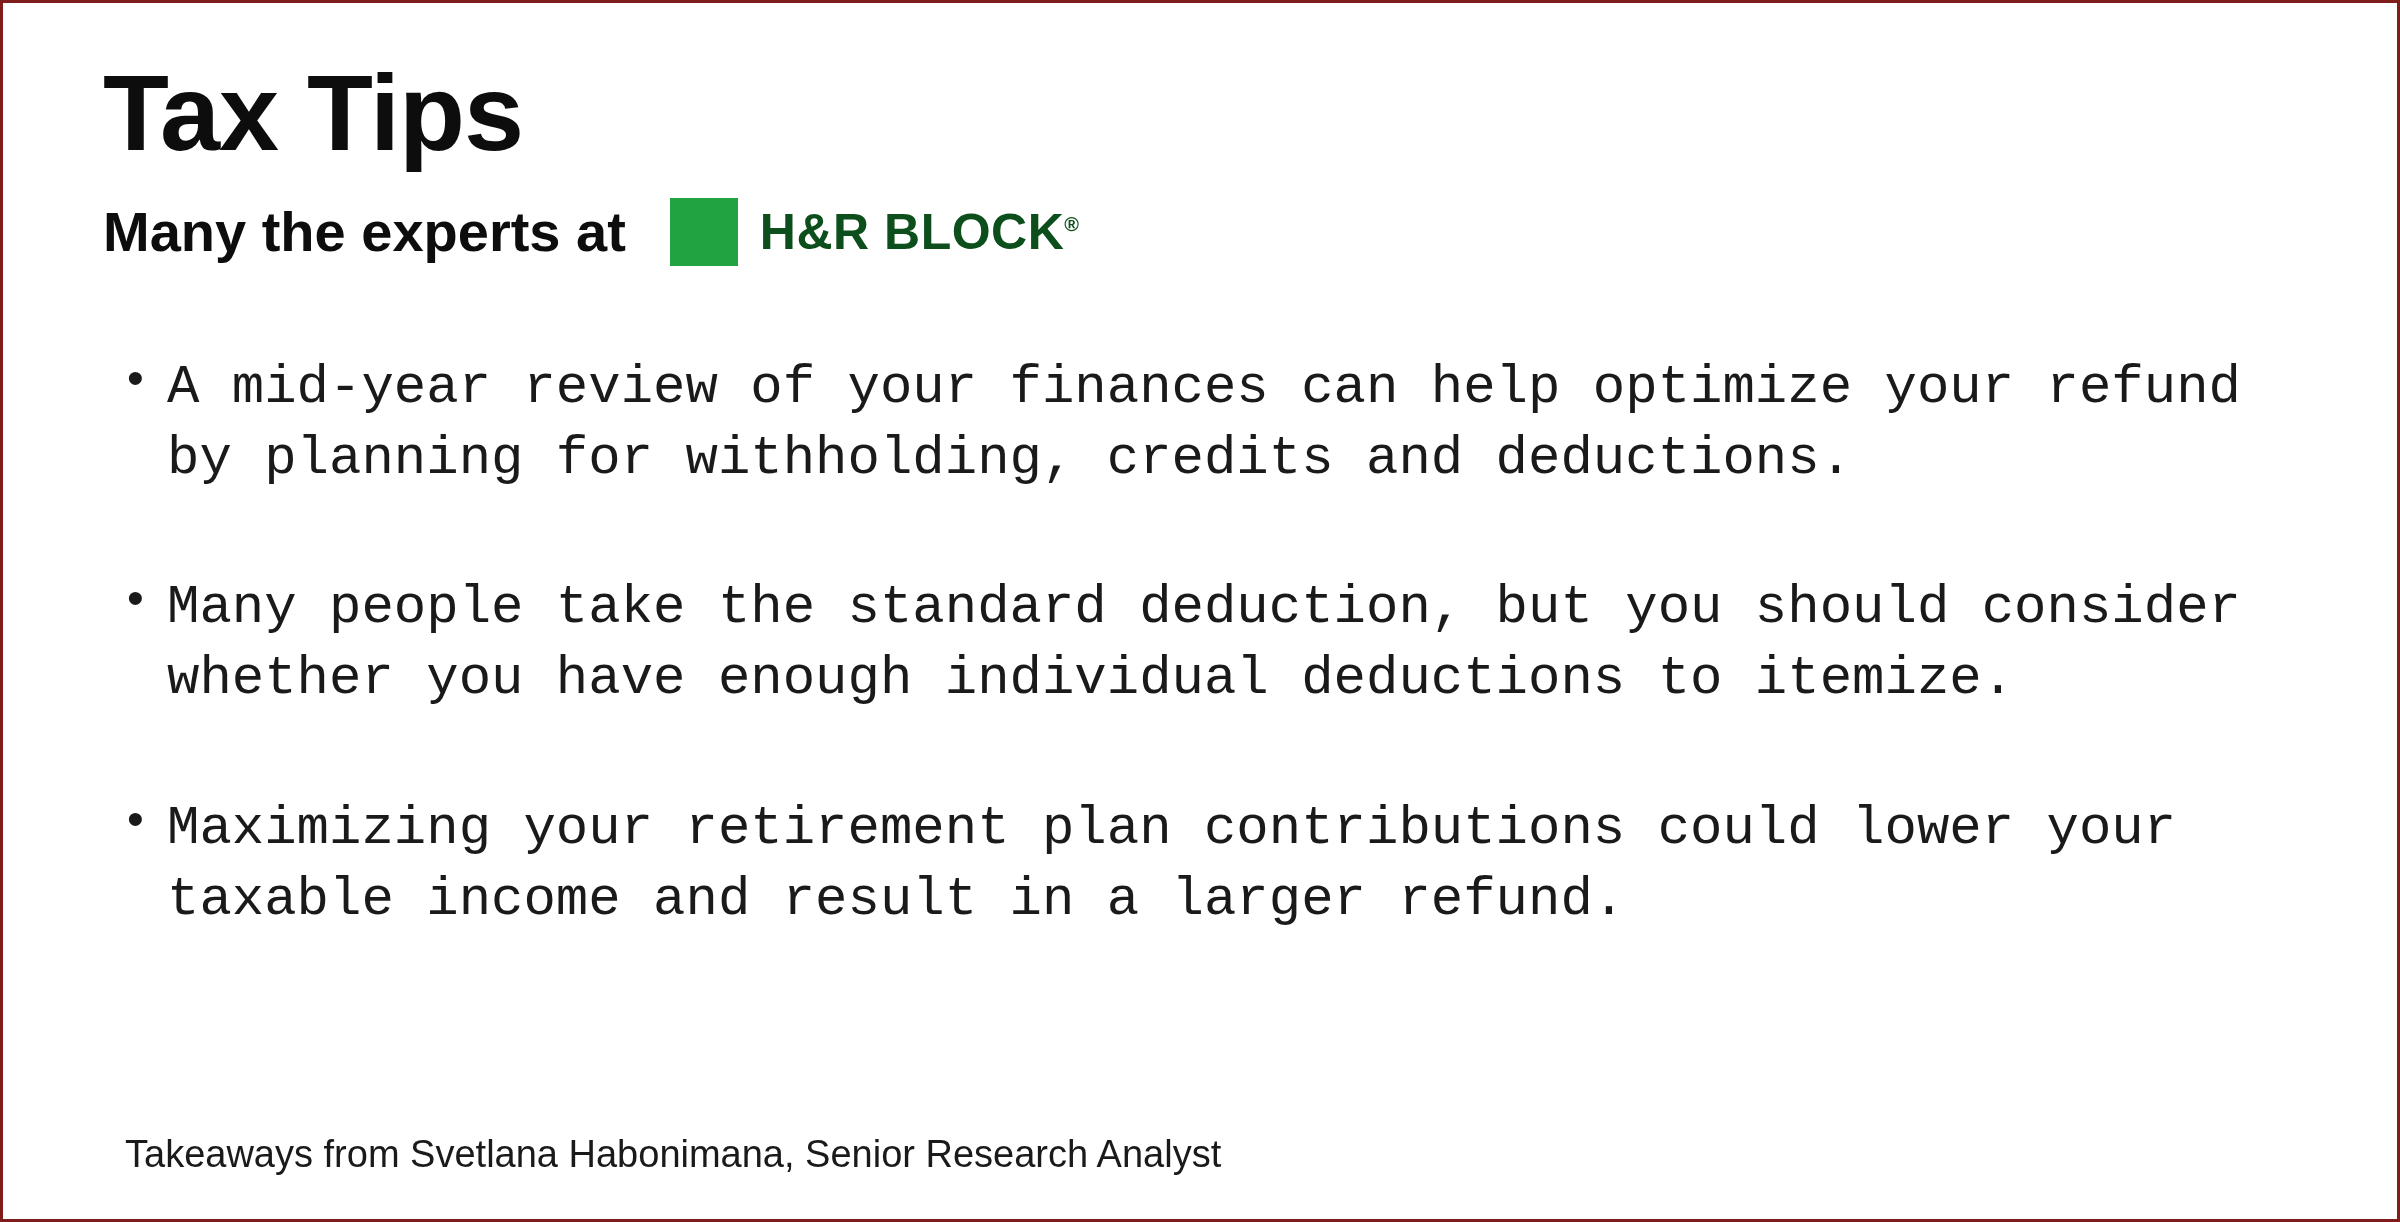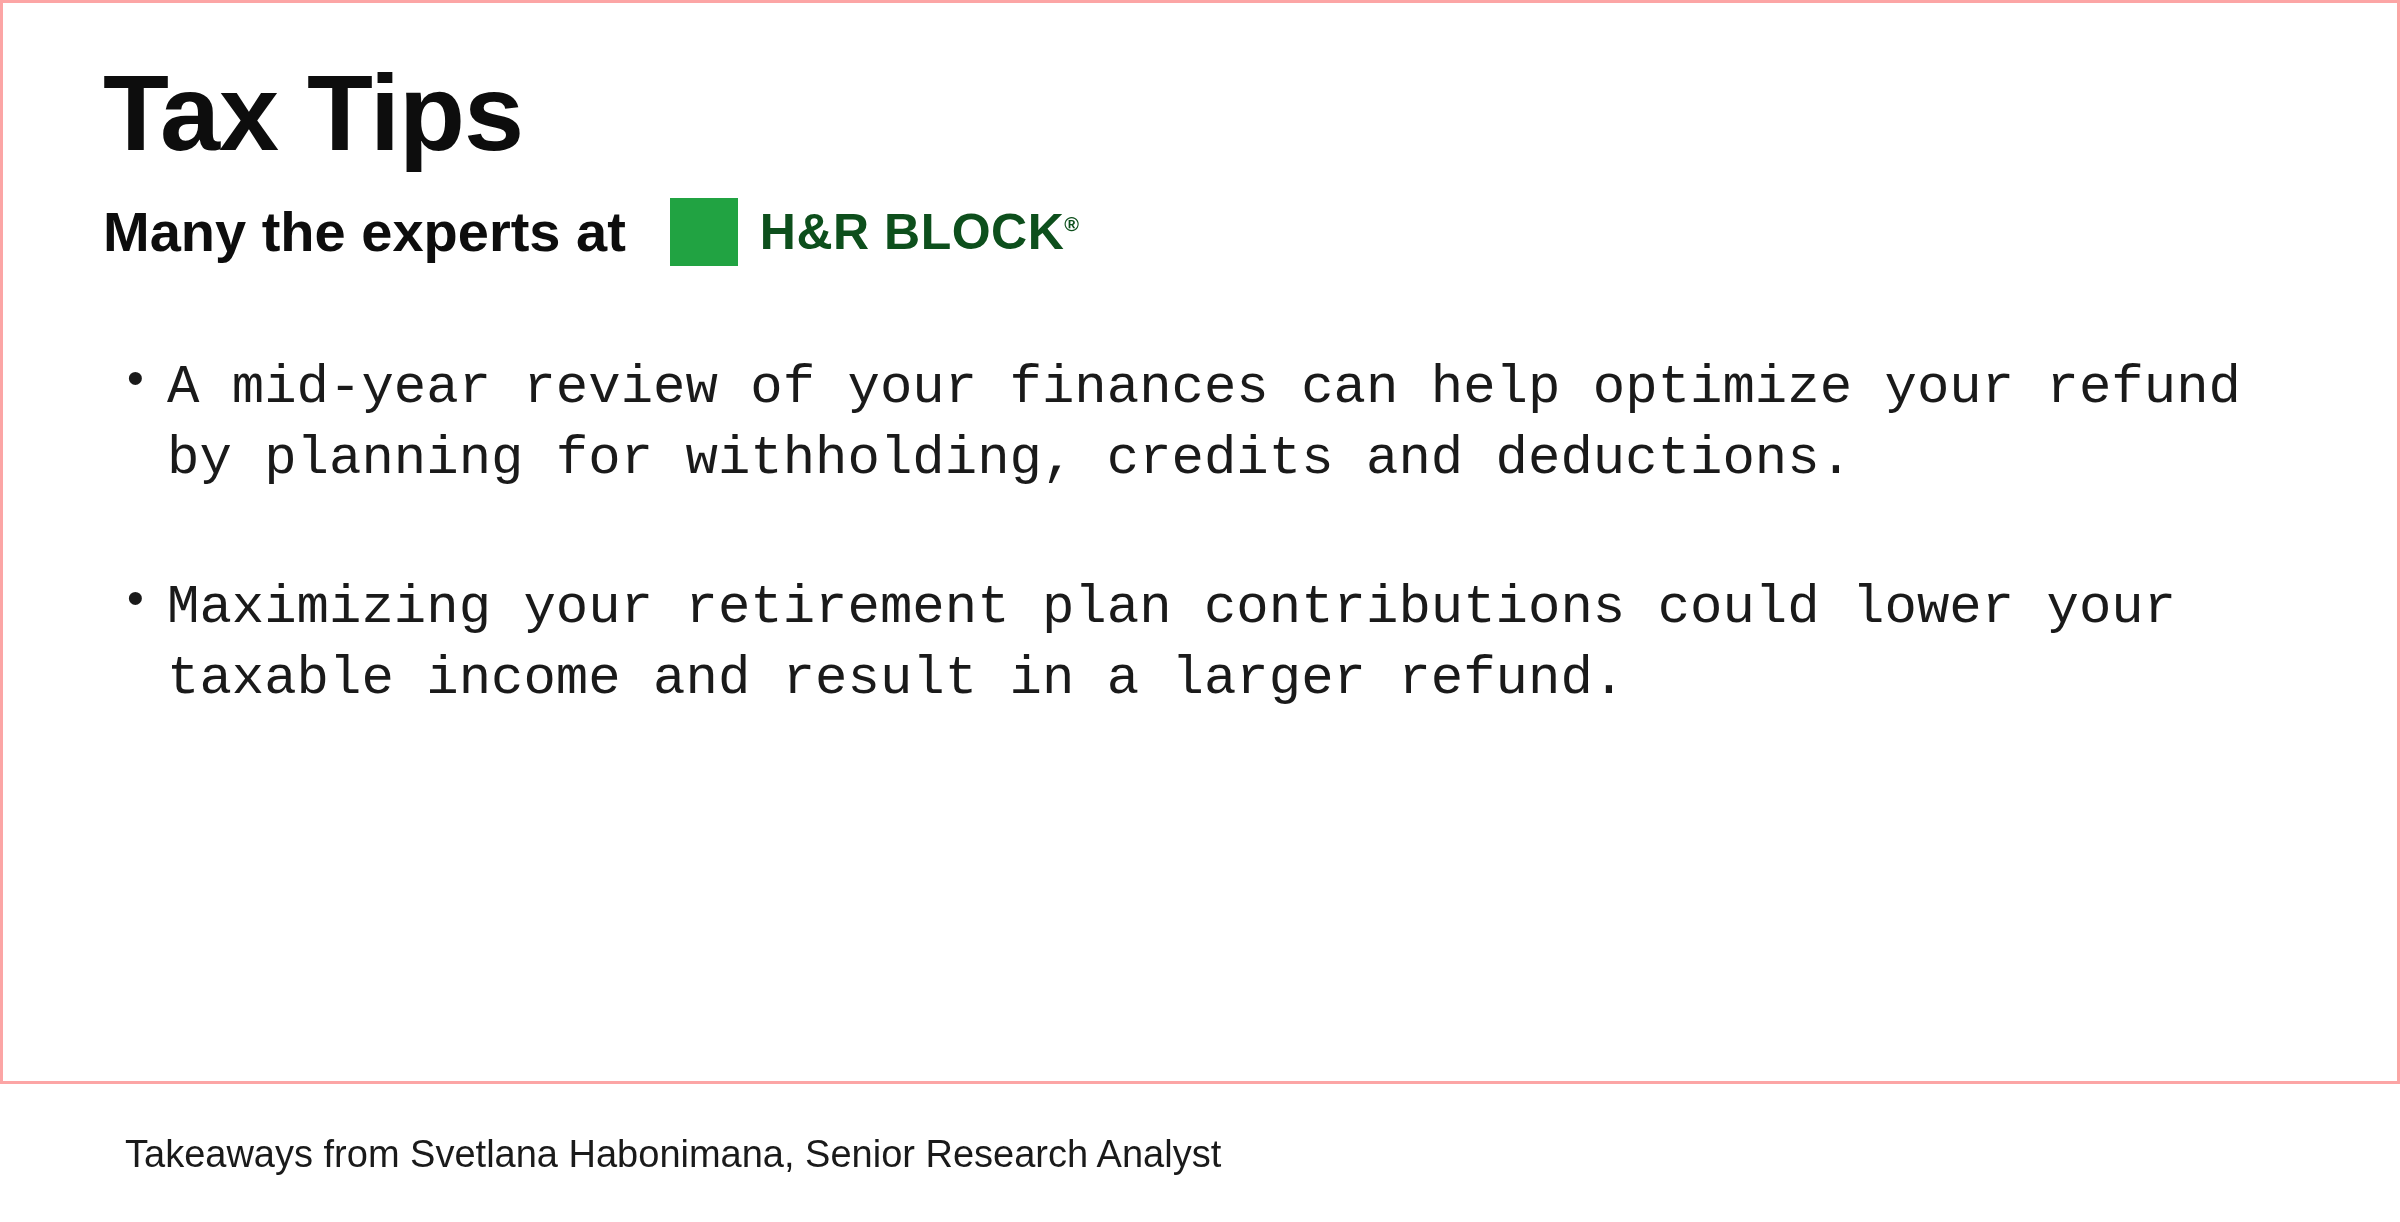--- a/index.html
+++ b/index.html
@@ -10,23 +10,23 @@
   body {
     width: 2400px;
     height: 1222px;
     font-family: "Liberation Sans", sans-serif;
     color: #111111;
     overflow: hidden;
   }
   .slide {
     position: relative;
     width: 2400px;
-    height: 1084px;
+    height: 1222px;
     background: #ffffff;
-    border: 3px solid #fca5a5;
+    border: 3px solid #7f1d1d;
     box-sizing: border-box;
   }
   .inner {
     position: absolute;
     left: 100px;
     top: 52px;
     right: 70px;
   }
   .title {
     font-size: 108px;
@@ -119,19 +119,20 @@
     <div class="subline">
       <span class="subline-text">Many the experts at</span>
       <span class="brand">
         <span class="brand-square"></span>
         <span class="brand-word"><span>H&amp;R BLOCK</span><span class="reg">®</span></span>
       </span>
     </div>
 
     <ul class="bullets">
       <li>A mid-year review of your finances can help optimize your refund by planning for withholding, credits and deductions.</li>
+      <li>Many people take the standard deduction, but you should consider whether you have enough individual deductions to itemize.</li>
       <li>Maximizing your retirement plan contributions could lower your taxable income and result in a larger refund.</li>
     </ul>
 
   </div>
 
   <div class="footnote">Takeaways from Svetlana Habonimana, Senior Research Analyst</div>
 </div>
 
 </body></html>

